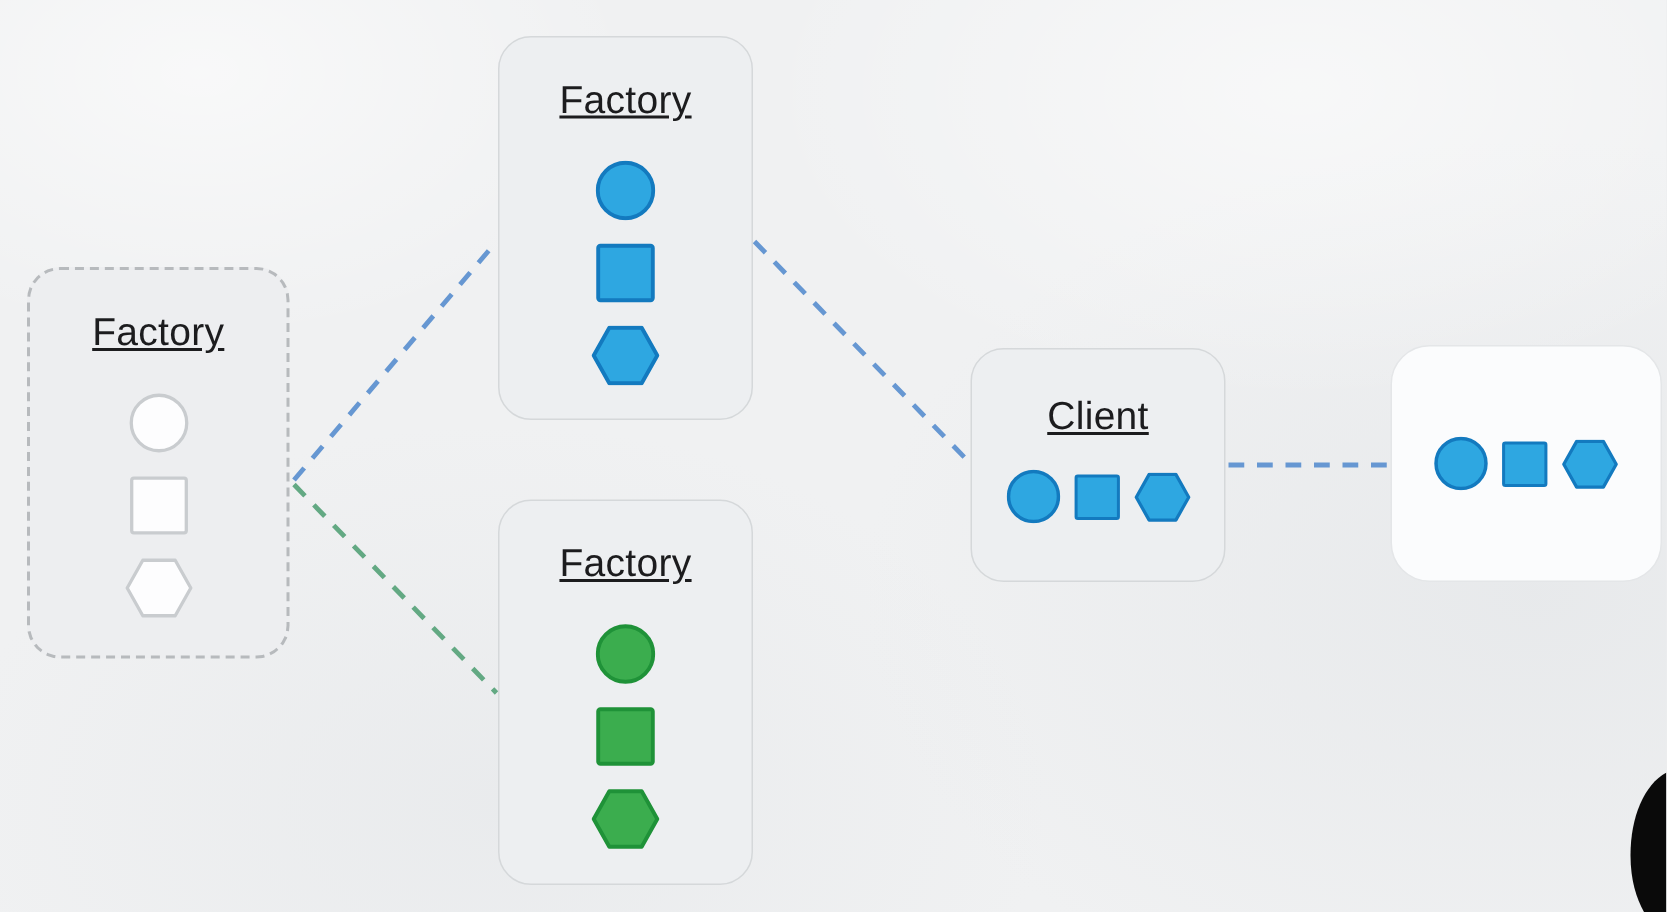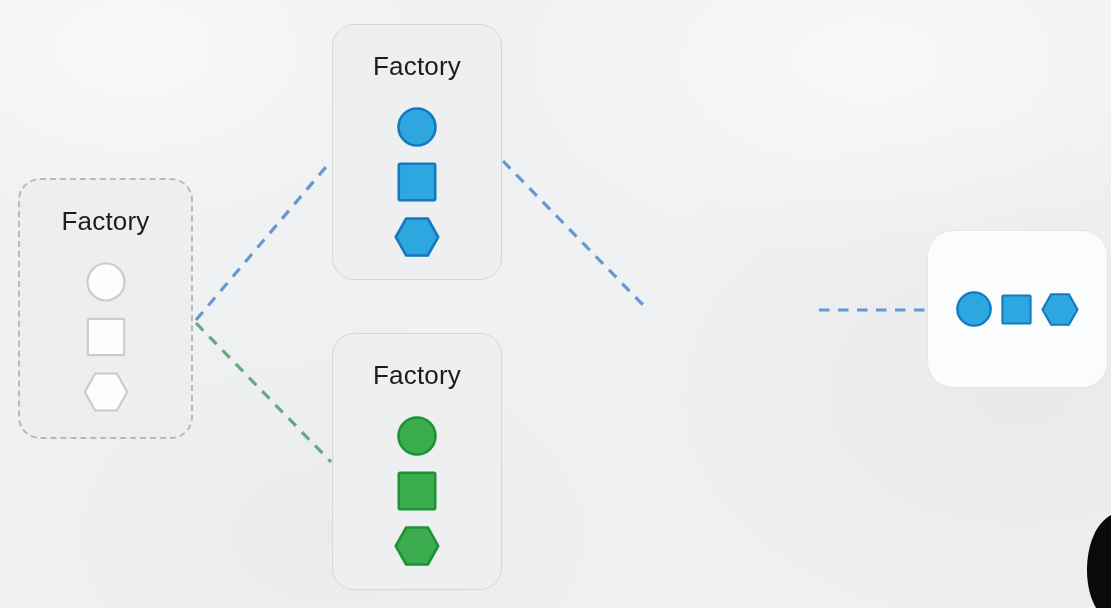--- a/index.html
+++ b/index.html
@@ -38,20 +38,21 @@
   .node.dashed {
     border: 2px dashed var(--dashed-border, #b7babd);
     background: #edeef0;
   }
   .node-label {
     margin-top: 26px;
     font-size: 26px;
     line-height: 30px;
     color: var(--label-color, #1c1c1e);
     letter-spacing: .2px;
+    text-decoration: underline;
   }
   
   .v-node { width: 170px; height: 256px; }
   .v-node .shapes {
     margin-top: 26px;
     display: flex;
     flex-direction: column;
     align-items: center;
     gap: 15px;
   }
@@ -160,20 +161,40 @@
           </svg>
       </span>
       <span class="shape shp-hex">
         <svg viewBox="0 0 46 40">
             <polygon class="shp" points="12.2,1.5 33.8,1.5 44.2,20 33.8,38.5 12.2,38.5 1.8,20"></polygon>
           </svg>
       </span>
     </div>
   </div>
 
+  <div class="node variant-blue" id="node-client">
+    <div class="node-label">Client</div>
+    <div class="row-shapes">
+      <span class="shape shp-circle">
+        <svg viewBox="0 0 40 40">
+            <circle class="shp" cx="20" cy="20" r="18.5"></circle>
+          </svg>
+      </span>
+      <span class="shape shp-square">
+        <svg viewBox="0 0 40 40">
+            <rect class="shp" x="1.8" y="1.8" width="36.4" height="36.4" rx="1.5"></rect>
+          </svg>
+      </span>
+      <span class="shape shp-hex">
+        <svg viewBox="0 0 46 40">
+            <polygon class="shp" points="12.2,1.5 33.8,1.5 44.2,20 33.8,38.5 12.2,38.5 1.8,20"></polygon>
+          </svg>
+      </span>
+    </div>
+  </div>
 
   <div class="node variant-blue" id="node-output">
     <div class="row-shapes">
       <span class="shape shp-circle">
         <svg viewBox="0 0 40 40">
             <circle class="shp" cx="20" cy="20" r="18.5"></circle>
           </svg>
       </span>
       <span class="shape shp-square">
         <svg viewBox="0 0 40 40">

